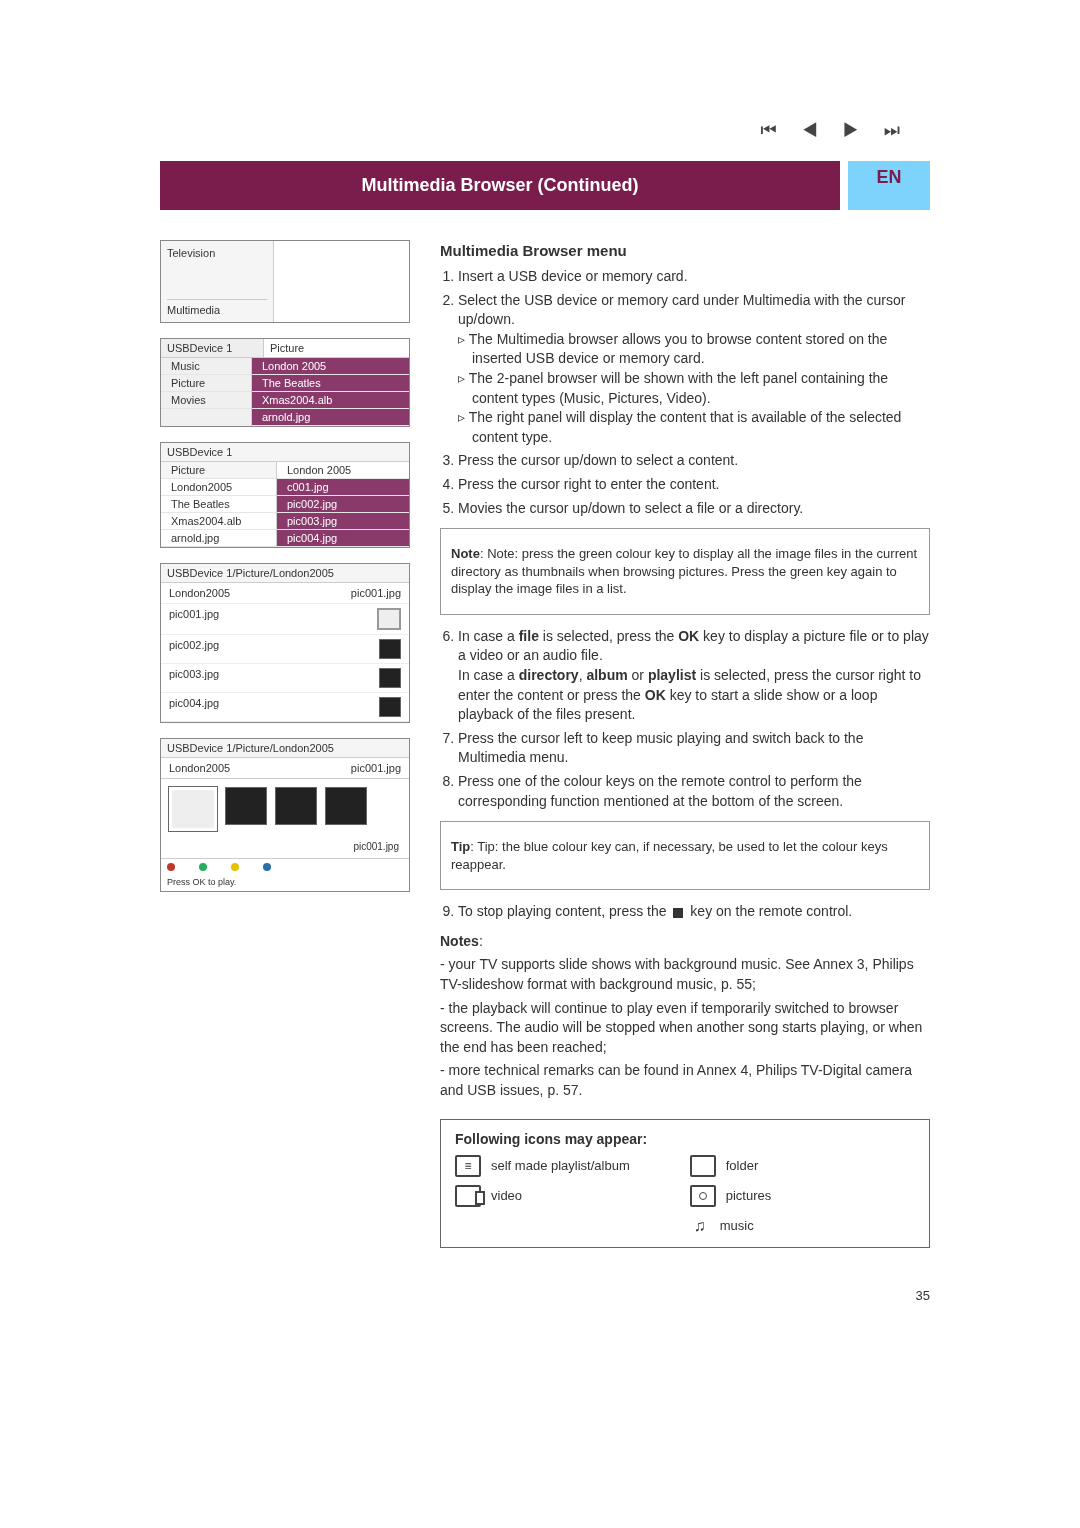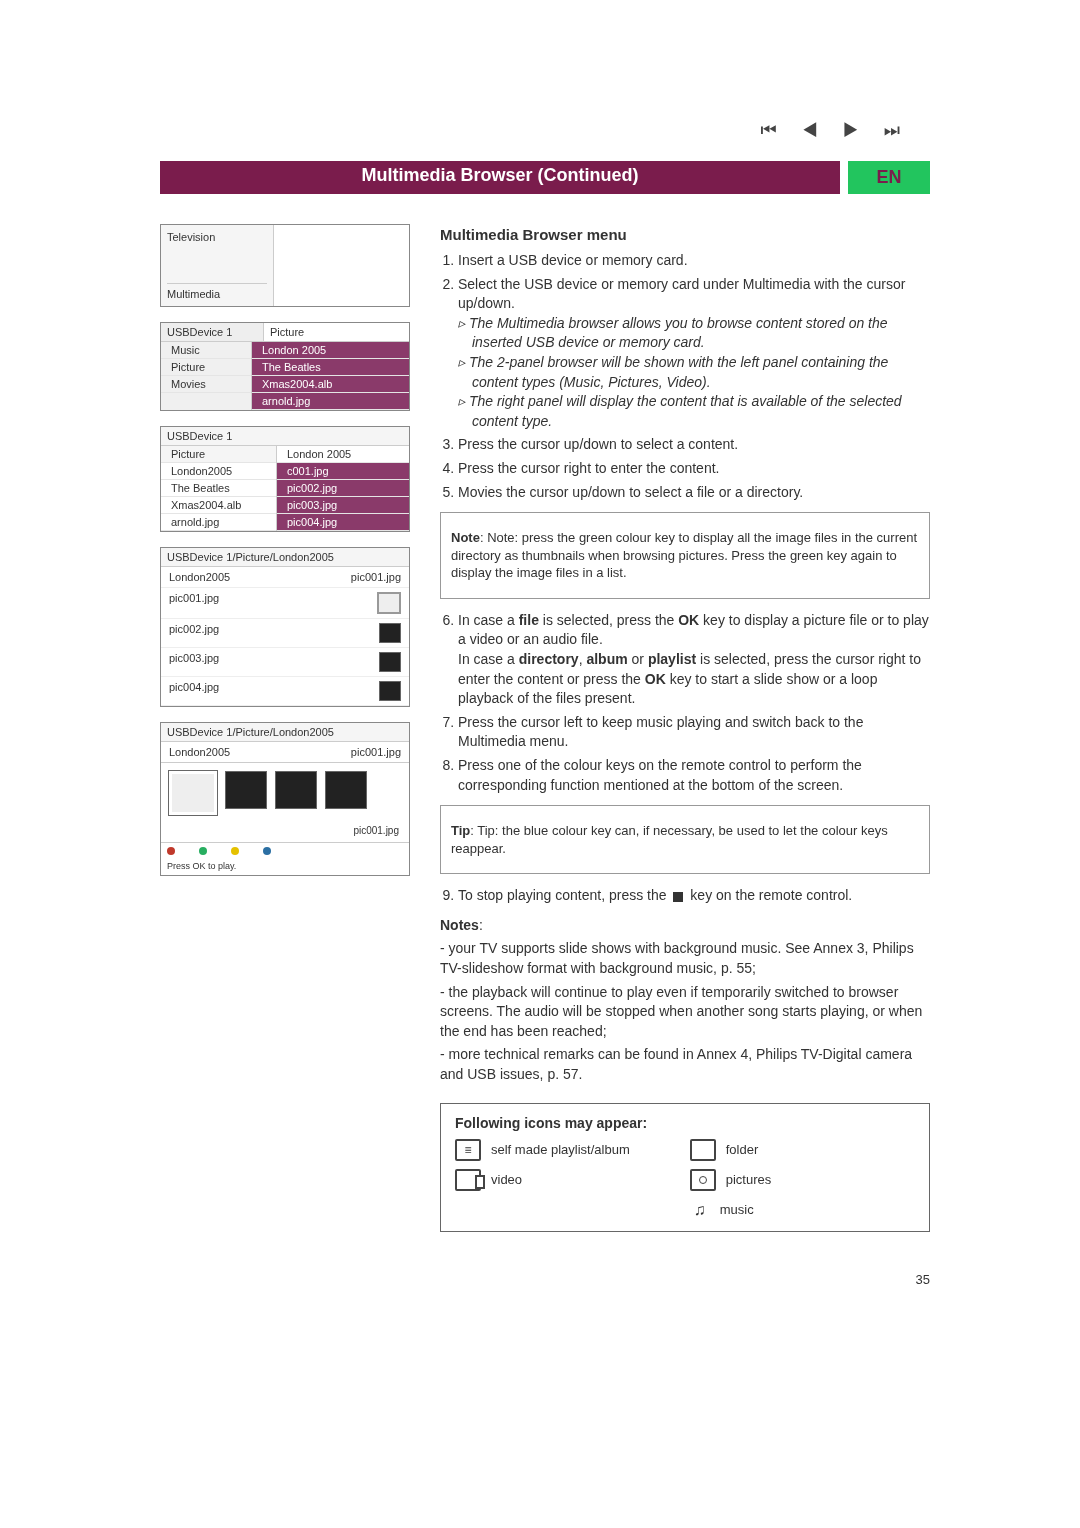--- a/index.html
+++ b/index.html
@@ -23,27 +23,27 @@
   .header-row {
     display: flex;
     align-items: stretch;
     margin-bottom: 30px;
   }
   .header-bar {
     background: #7a1c4c;
     color: #fff;
     font-size: 18px;
     font-weight: bold;
-    padding: 4px 20px;
+    padding: 14px 20px;
     flex: 1;
     text-align: center;
     font-family: Arial, sans-serif;
   }
   .lang-box {
-    background: #22c55e;
+    background: #7dd3fc;
     color: #7a1c4c;
     font-size: 18px;
     font-weight: bold;
     padding: 6px 16px;
     margin-left: 8px;
     width: 50px;
     text-align: center;
   }
   .content {
     display: flex;
@@ -136,21 +136,21 @@
   }
   .dot { width:8px;height:8px;border-radius:50%; background:#999; }
   .dot.red{background:#c0392b;}
   .dot.green{background:#27ae60;}
   .dot.yellow{background:#e5c100;}
   .dot.blue{background:#2b6fa3;}
 
   h4 { margin:0 0 6px 0; font-size:15px; }
   ol { margin:0 0 10px 18px; padding:0; }
   ol li { margin-bottom:4px; }
-  .bullet-arrow { margin-left:14px; text-indent:-14px;font-style:italic;}
+  .bullet-arrow { margin-left:14px; text-indent:-14px;}
   .note-box {
     border:1px solid #999;
     padding:16px 10px;
     margin:10px 0 12px 0;
     font-size:13px;
     line-height:1.35;
   }
   .notes-block p { margin:4px 0; }
   .icon-box {
     border:1px solid #666;

